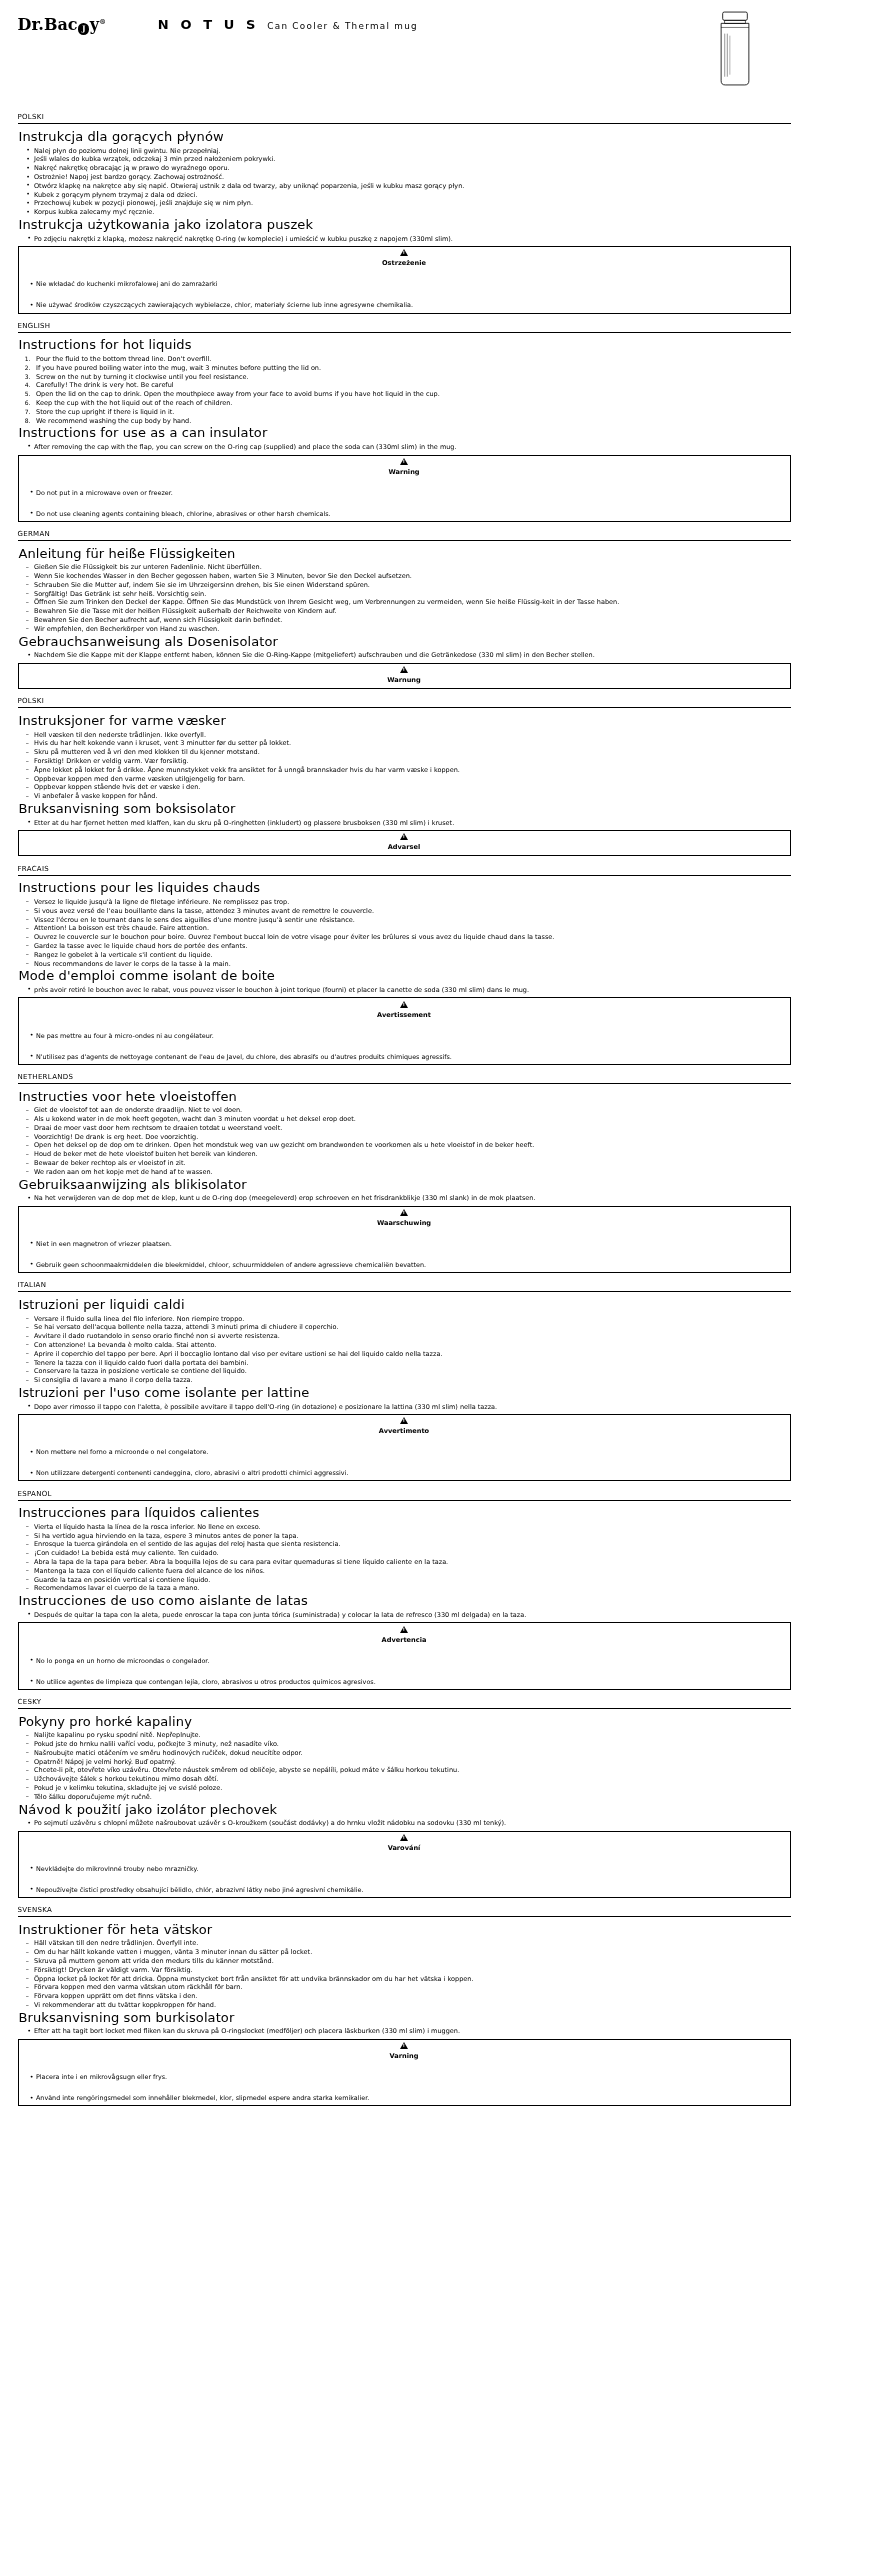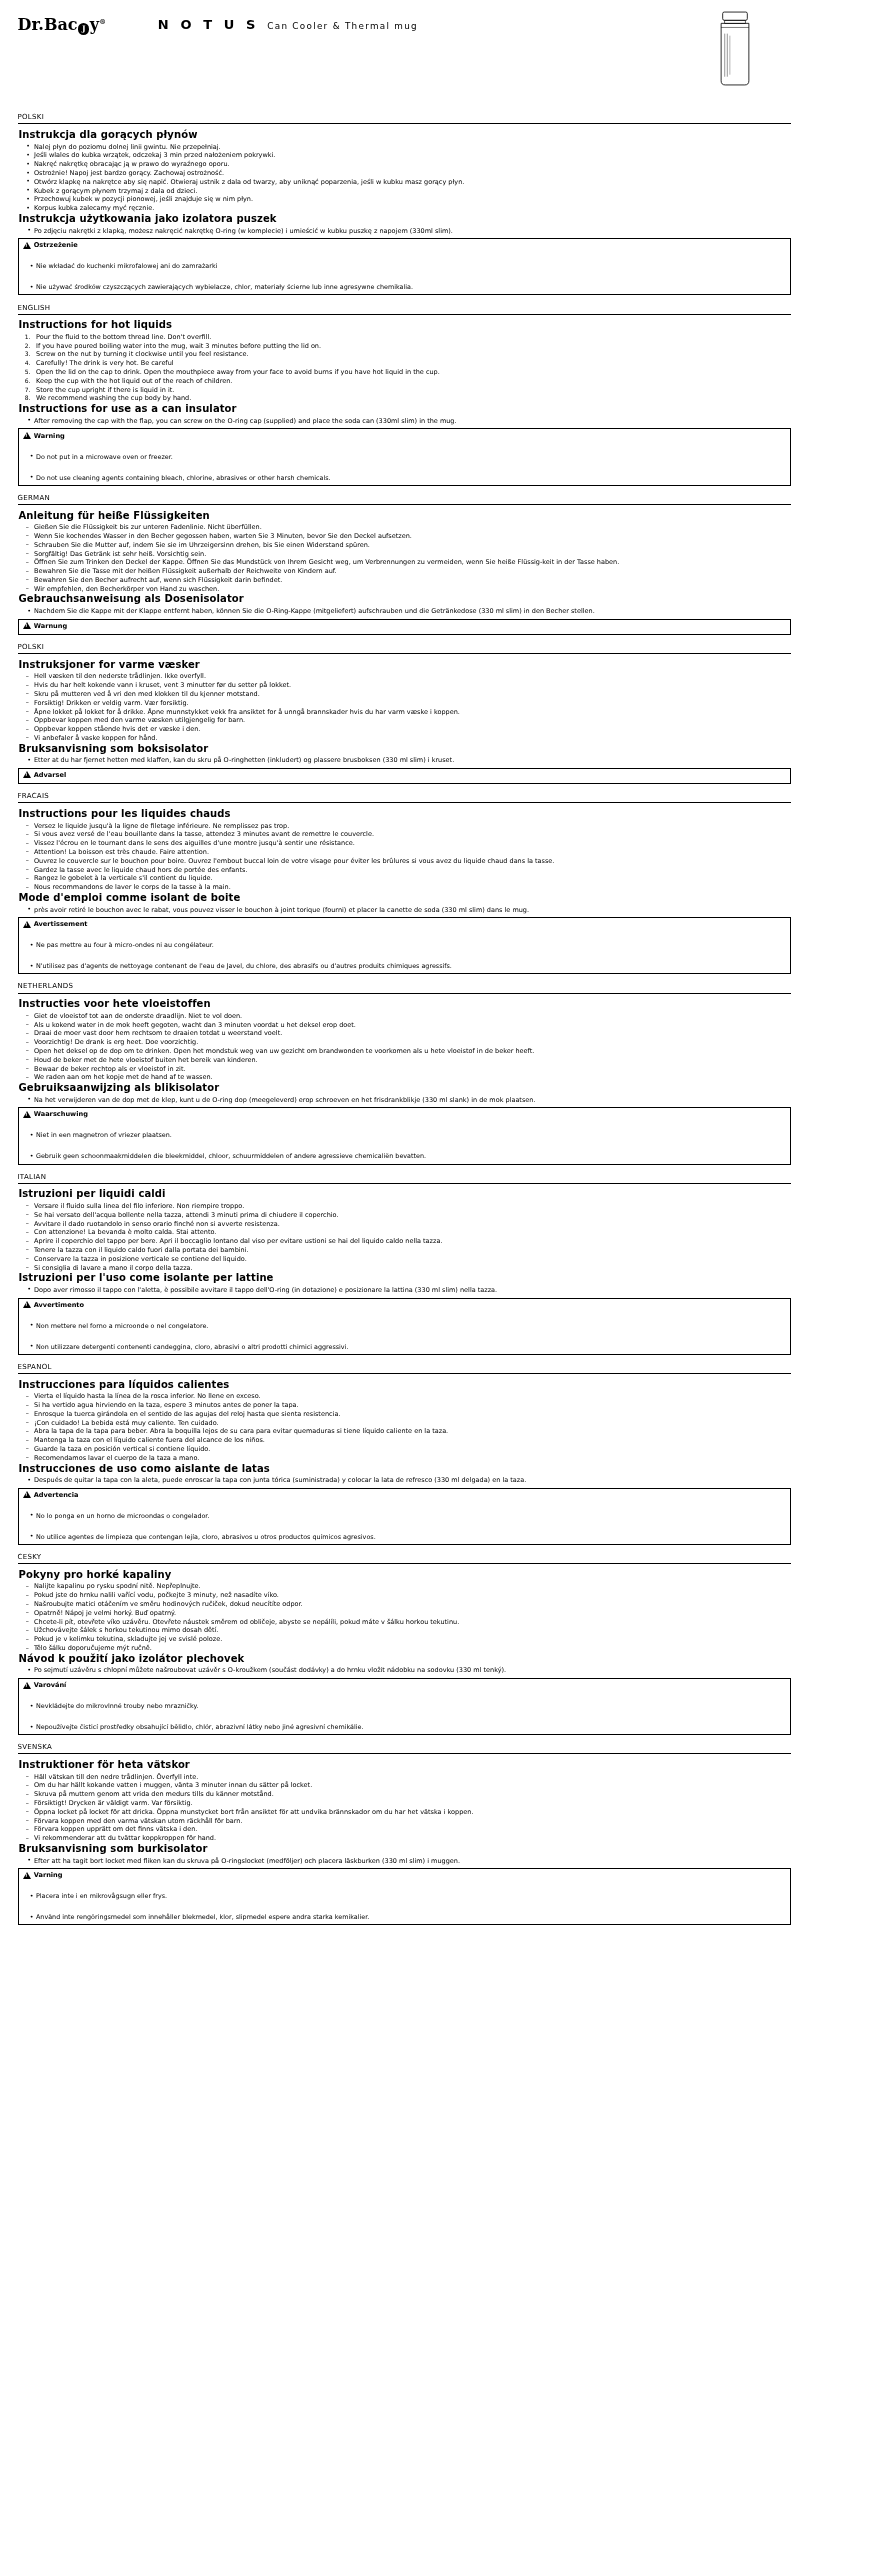--- a/index.html
+++ b/index.html
@@ -75,22 +75,22 @@
     letter-spacing:0.3px;
     margin:8.2px 0 2.1px 0;
   }
   .lang.first{margin-top:23px;}
   .hr{
     border:0;
     border-top:0.5px solid #000;
     margin:0 0 4.6px 0;
   }
   h3.heading{
-    font-size:10px;
-    font-weight:bold;
+    font-size:13px;
+    font-weight:normal;
     margin:0 0 2.6px 1px;
     letter-spacing:0.1px;
   }
   ul.steps{
     margin:0 0 0 0;
     padding:0 0 0 15.5px;
     list-style:none;
   }
   ul.steps li{
     position:relative;
@@ -135,20 +135,21 @@
     padding:2.1px 4.1px 3.1px 4.1px;
     box-sizing:border-box;
   }
   .warnhead{
     display:flex;
     align-items:center;
     gap:3.1px;
     font-size:6.6px;
     font-weight:bold;
     margin-bottom:1px;
+    flex-direction:column;
   }
   .tri{
     display:inline-block;
     width:0;height:0;
     border-left:4.1px solid transparent;
     border-right:4.1px solid transparent;
     border-bottom:7.2px solid #000;
     position:relative;
   }
   .tri:after{

